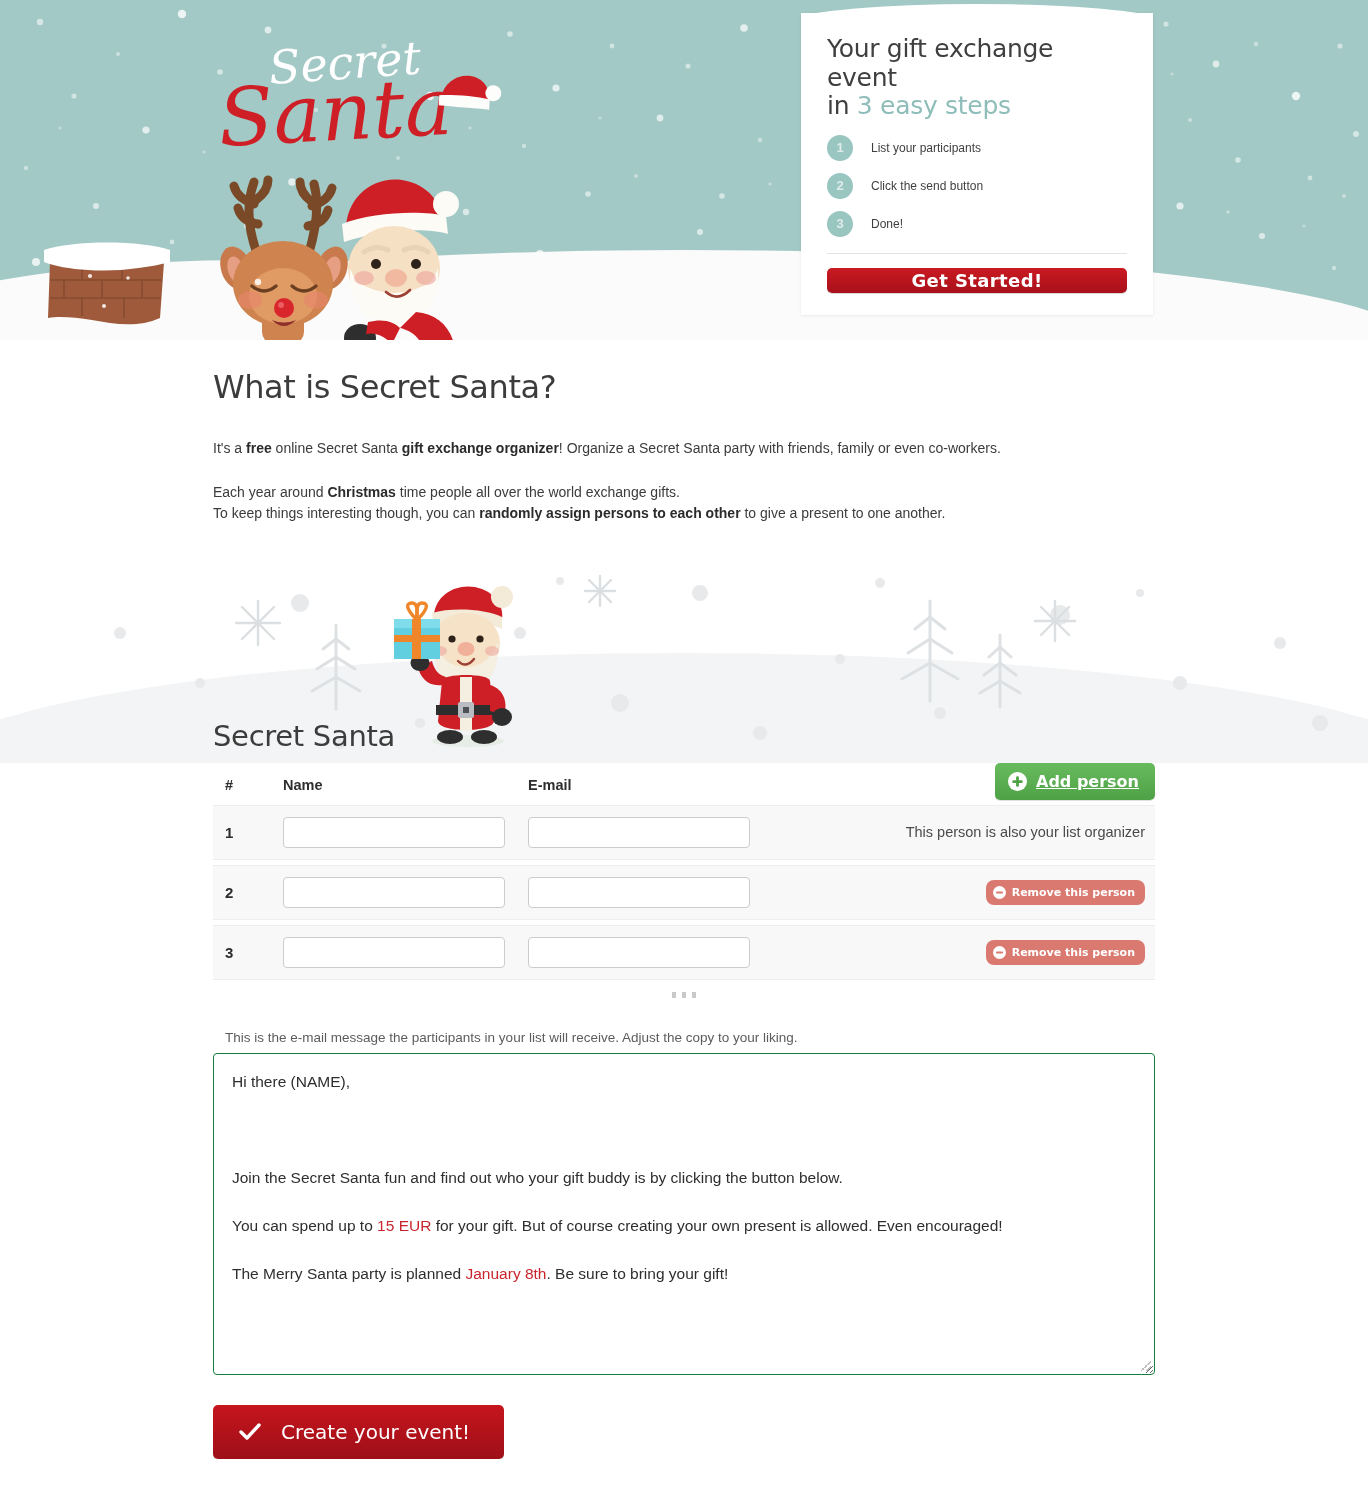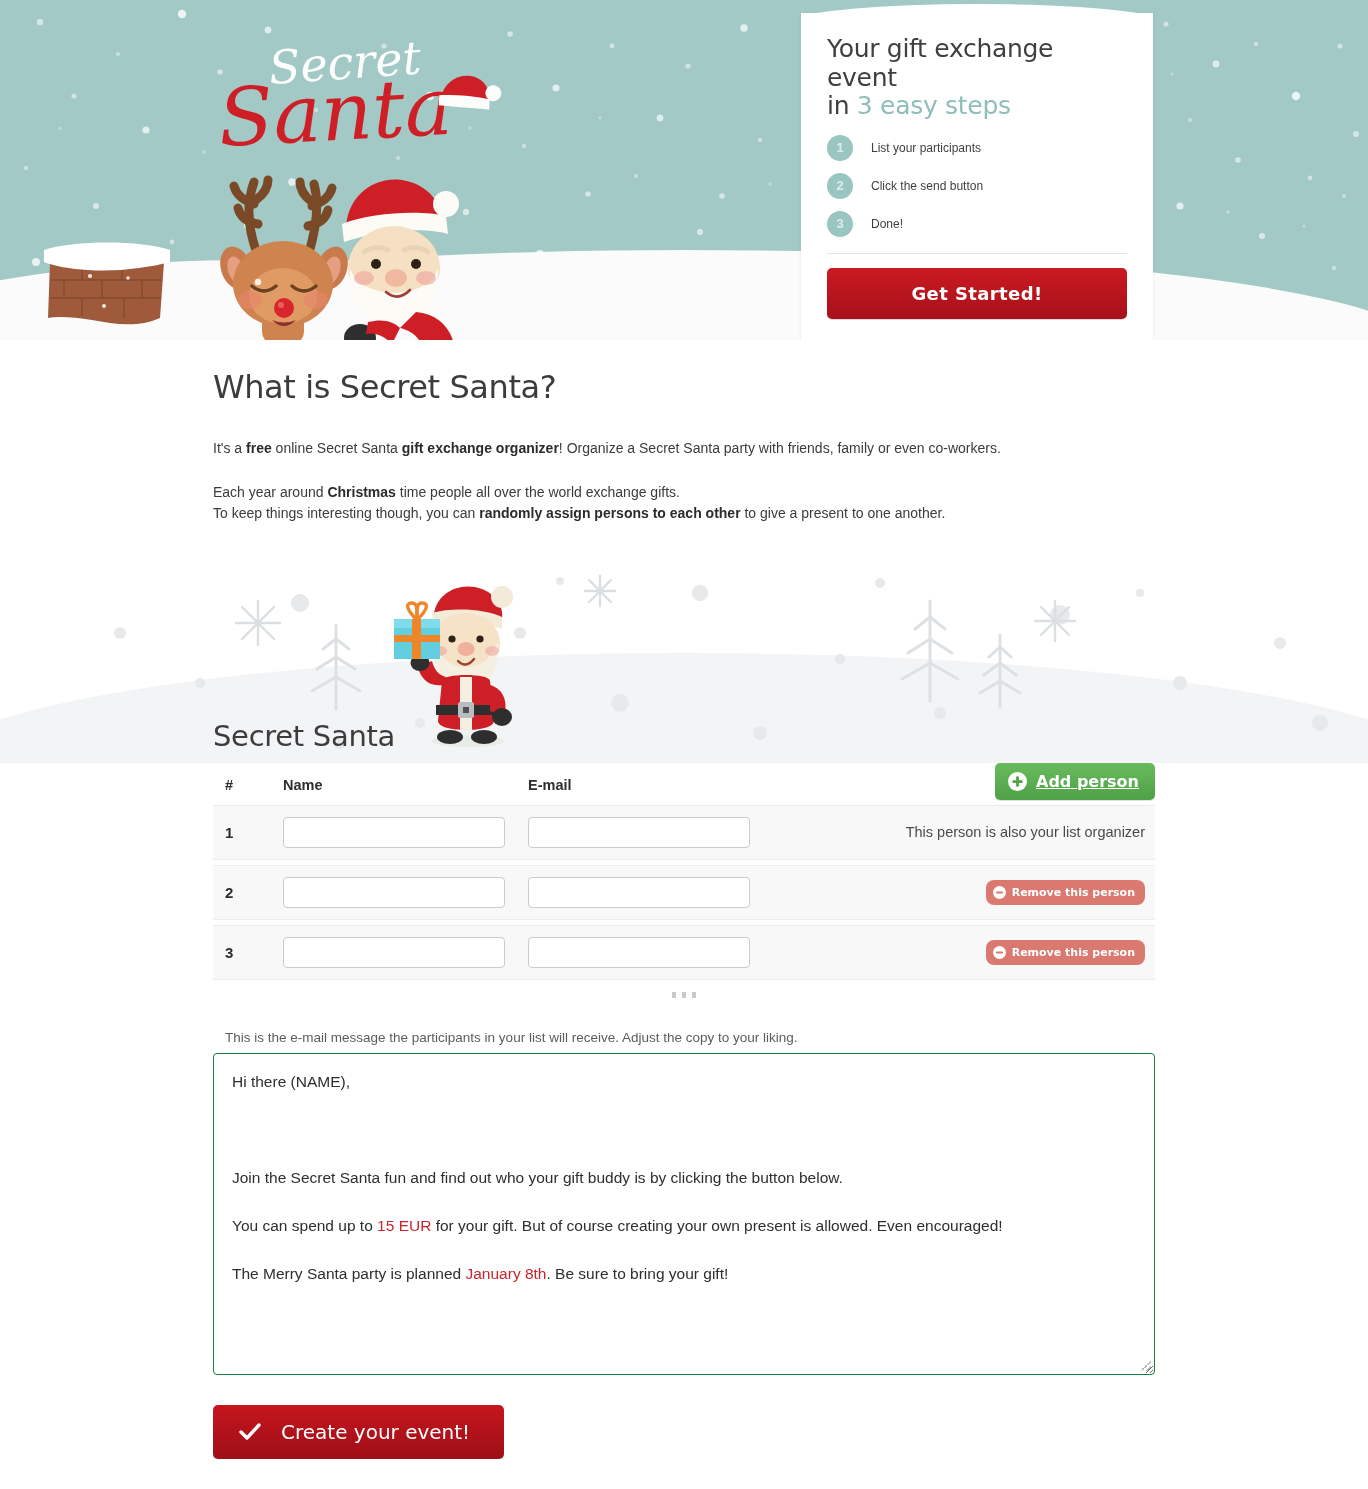--- a/index.html
+++ b/index.html
@@ -86,21 +86,21 @@
     width:26px;height:26px;border-radius:50%;
     background:#9ac6c2;color:#ddeceb;
     font-size:13px; font-weight:bold;
     display:flex;align-items:center;justify-content:center;
     flex:0 0 auto;
   }
   .step-label{ margin-left:18px; font-size:12px; color:#3f3f3f;}
   .steps-sep{ height:1px;background:#e3e3e3;margin:16px 0 14px 0;}
   .btn-get-started{
     display:block;width:100%;
-    padding:15px 0;
+    padding:2px 0;
     border:none;border-radius:5px;
     background:linear-gradient(to bottom,#ca1a22 0%,#a8101a 100%);
     color:#fff;font-size:18px;font-weight:bold;
     letter-spacing:.4px;
     font-family:"DejaVu Sans", sans-serif;
     cursor:pointer;
     box-shadow:0 1px 0 rgba(0,0,0,.15);
   }
 
   

